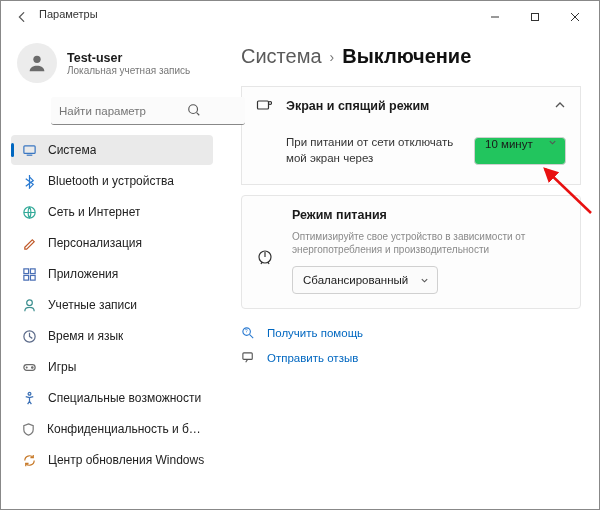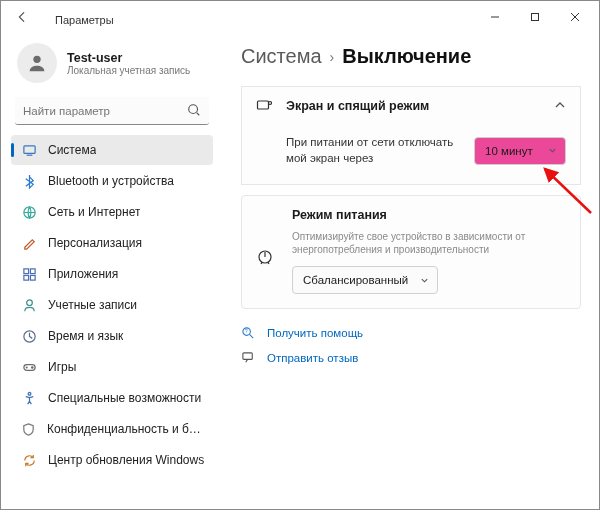--- a/index.html
+++ b/index.html
@@ -1,35 +1,35 @@
 <!DOCTYPE html>
 <html><head>
 <meta charset="utf-8">
 <style>
   * { box-sizing: border-box; margin: 0; padding: 0; }
   body { font-family: "Segoe UI", Arial, sans-serif; background: #fff; width: 600px; height: 510px; overflow: hidden; font-size: 12px; color: #1a1a1a; border: 1px solid #888; position: relative; }
   .titlebar { height: 32px; display: flex; align-items: center; justify-content: space-between; padding: 0 4px 0 12px; }
-  .titlebar-left { display: flex; align-items: flex-end; gap: 24px; }
+  .titlebar-left { display: flex; align-items: flex-start; gap: 8px; }
   .titlebar-title { font-size: 11px; color: #333; }
   .titlebar-buttons { display: flex; }
   .titlebar-btn { width: 40px; height: 28px; display: flex; align-items: center; justify-content: center; color: #333; }
   .titlebar-btn svg { width: 10px; height: 10px; }
   .backarrow { width: 18px; height: 18px; display:flex; align-items:center; justify-content:center; }
   .backarrow svg { width: 14px; height: 14px; stroke:#555; }
 
   .main { display: flex; height: calc(100% - 32px); }
   .sidebar { width: 218px; padding: 4px 6px 0 10px; }
   .user { display:flex; align-items:center; gap:10px; padding: 6px 6px 14px 6px; }
   .avatar { width: 40px; height: 40px; border-radius: 50%; background:#ececec; display:flex; align-items:center; justify-content:center; }
   .avatar svg { width: 22px; height: 22px; fill:#6b6b6b; }
   .user-name { font-size: 12.5px; font-weight:600; }
   .user-sub { font-size: 10px; color:#777; }
 
   .search { position: relative; margin: 0 4px 10px 4px; }
-  .search input { width:100%; height:28px; border:none; border-bottom:1px solid #888; background:#fbfbfb; padding: 0 26px 0 8px; font-size:11.5px; outline:none; border-radius:3px; }
+  .search input { width:100%; height:28px; border:none; border-bottom:1px solid #888; background:#fbfbfb; padding: 0 26px 0 8px; font-size:11.5px; outline:none; border-radius:3px;margin-left:36px; }
   .search .sicon { position:absolute; right:8px; top:6px; width:14px; height:14px; stroke:#555; fill:none; }
 
   .nav { display:flex; flex-direction:column; gap:1px; }
   .nav-item { display:flex; align-items:center; gap:11px; height:30px; padding:0 8px 0 10px; border-radius:4px; position:relative; cursor:pointer; }
   .nav-item.active { background:#eaeaea; }
   .nav-item.active::before { content:""; position:absolute; left:0; top:8px; bottom:8px; width:3px; background:#0067c0; border-radius:2px; }
   .nav-item .nicon { width:16px; height:16px; display:flex; align-items:center; justify-content:center; }
   .nav-item .nicon svg { width:15px; height:15px; }
   .nav-label { font-size:12px; color:#222; white-space:nowrap; overflow:hidden; text-overflow:ellipsis; }
 
@@ -42,21 +42,21 @@
   .card { border:1px solid #e6e6e6; border-radius:0; background:#fdfdfd; margin-bottom:10px; }
   .card-head { display:flex; align-items:center; padding:10px 14px; gap:12px; }
   .card-head .cicn { width:18px; height:18px; display:flex; align-items:center; }
   .card-head .cicn svg { width:16px; height:16px; }
   .card-title { flex:1; font-size:12.5px; font-weight:600; }
   .chevron svg { width:12px; height:12px; stroke:#555; }
 
   .card-body { padding: 4px 14px 12px 14px; }
   .row { display:flex; align-items:center; gap:14px; padding:6px 0; }
   .row-text { flex:1; font-size:11.5px; color:#333; line-height:1.35; padding-left: 30px; }
-  .dropdown { border:1px solid #d0d0d0; background:#ec4899; border-radius:4px; height:28px; display:flex; align-items:center; gap:6px; padding:0 8px 0 10px; font-size:11.5px; min-width:92px; justify-content:space-between; }
+  .dropdown { border:1px solid #d0d0d0; background:#22c55e; border-radius:4px; height:28px; display:flex; align-items:flex-start; gap:6px; padding:0 8px 0 10px; font-size:11.5px; min-width:92px; justify-content:space-between; }
   .dropdown svg { width:9px; height:9px; stroke:#555; }
 
   .card2 { border:1px solid #e6e6e6; border-radius:4px; background:#fdfdfd; padding:12px 14px 14px 14px; margin-bottom:16px; }
   .c2-top { display:flex; gap:14px; }
   .c2-title { font-size:12.5px; font-weight:600; margin-bottom:8px; }
   .c2-sub { font-size:10px; color:#8a8a8a; line-height:1.3; }
   .c2-icon { width:22px; display:flex; align-items:center; margin-top:11px; }
   .c2-icon svg { width:18px; height:18px; }
   .c2-body { flex:1; }
   .c2-drop { margin-top:10px; border:1px solid #d0d0d0; background:#fbfbfb; border-radius:4px; height:28px; display:inline-flex; align-items:center; gap:12px; padding:0 8px 0 10px; font-size:11.5px; }

